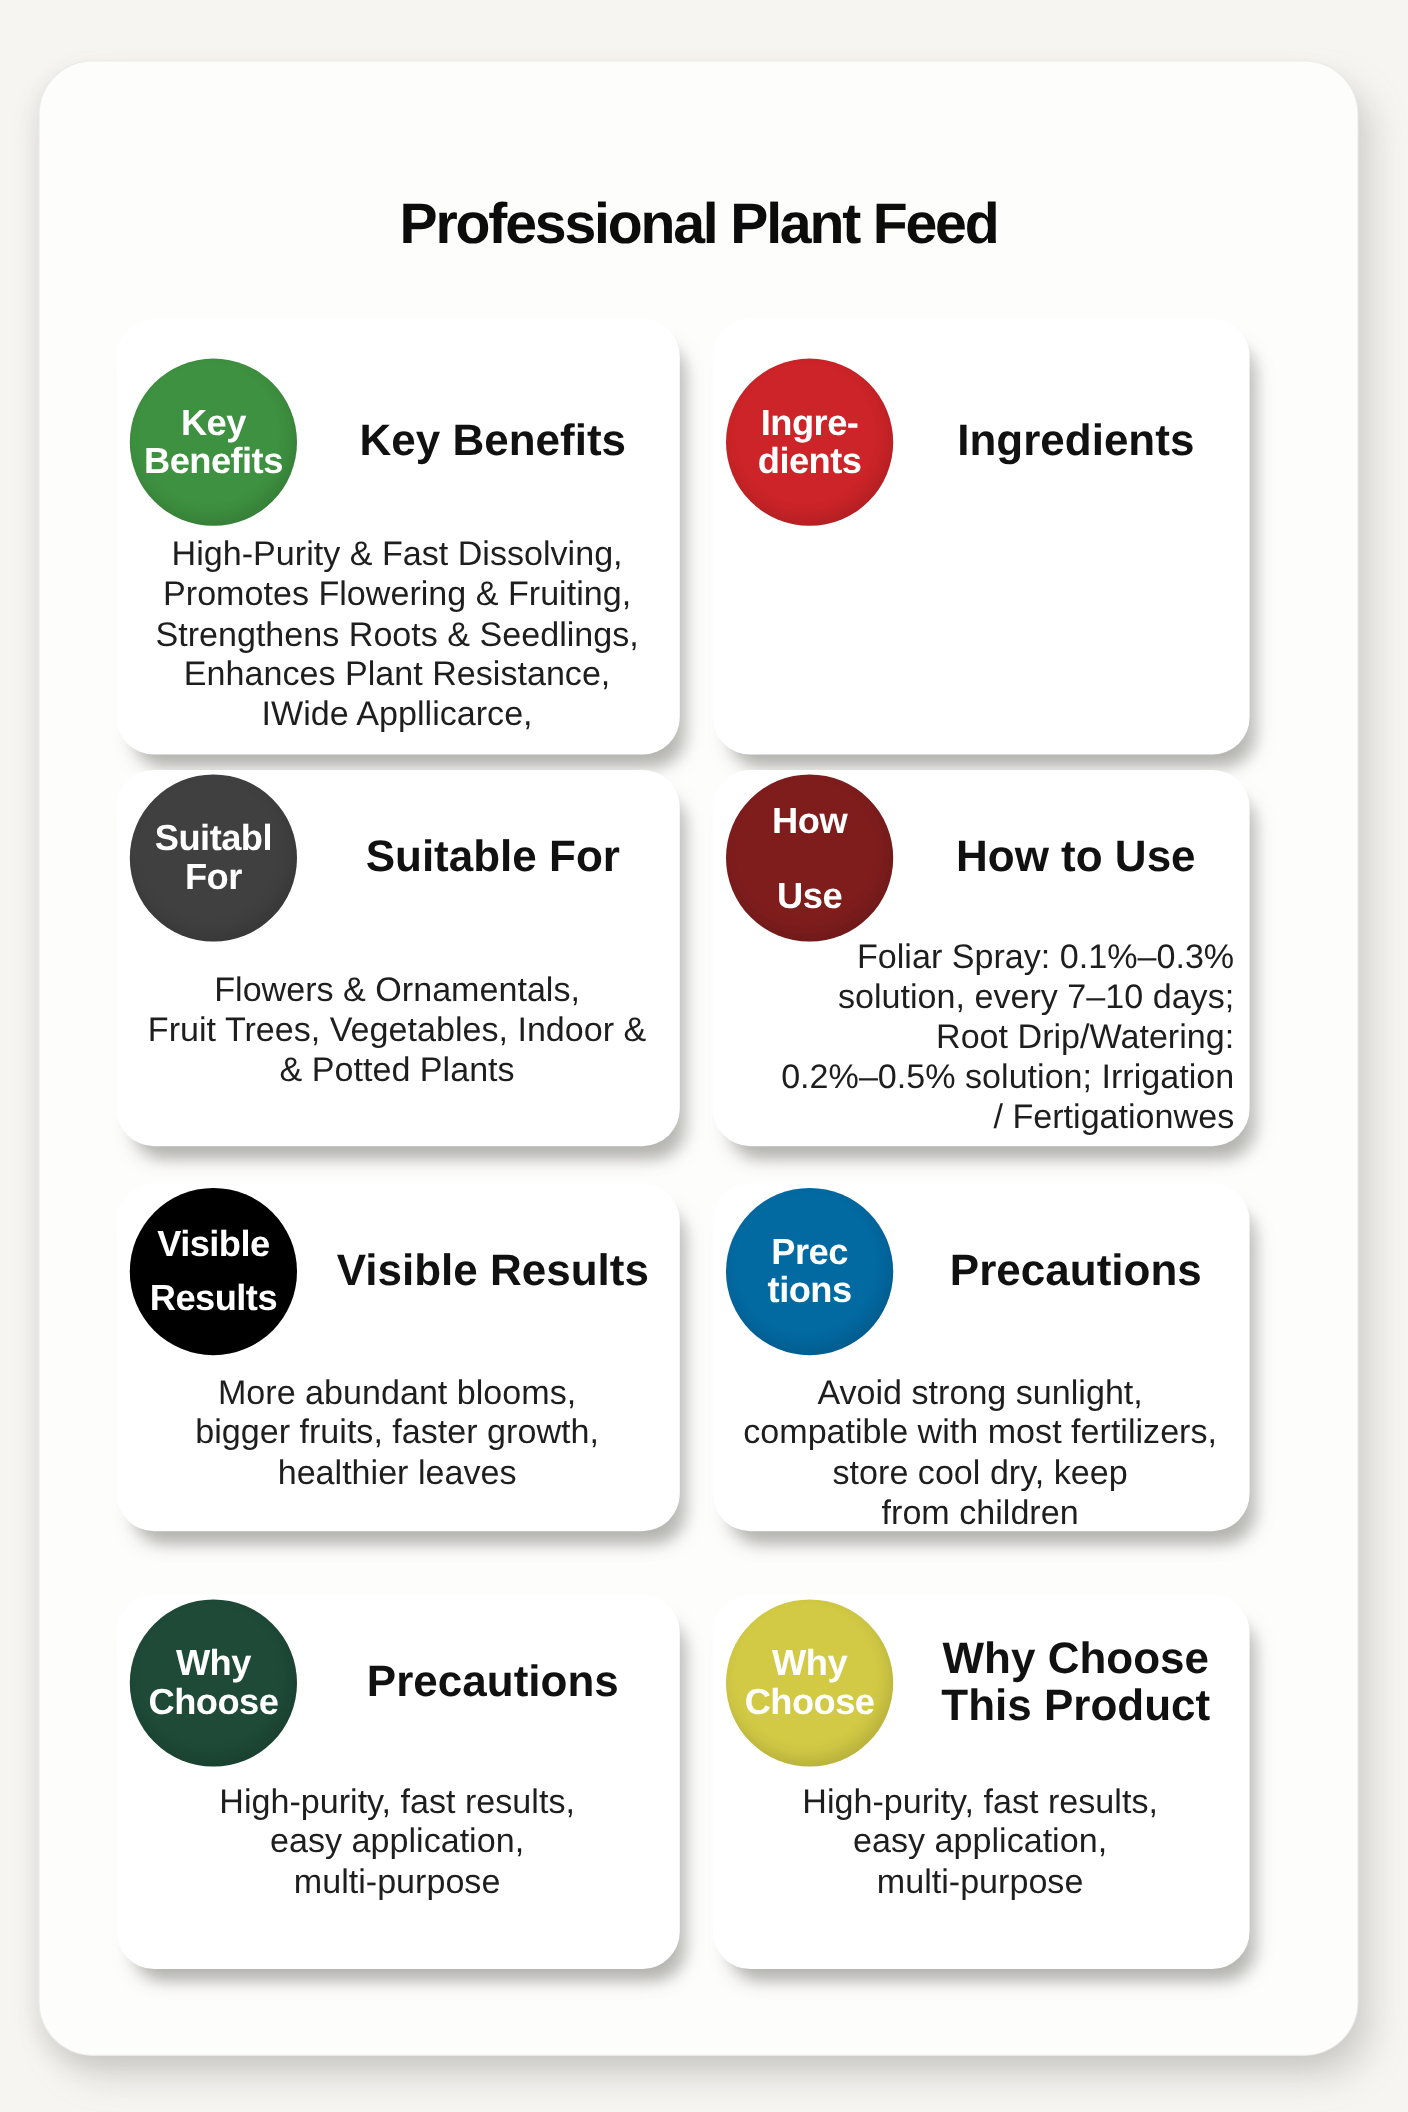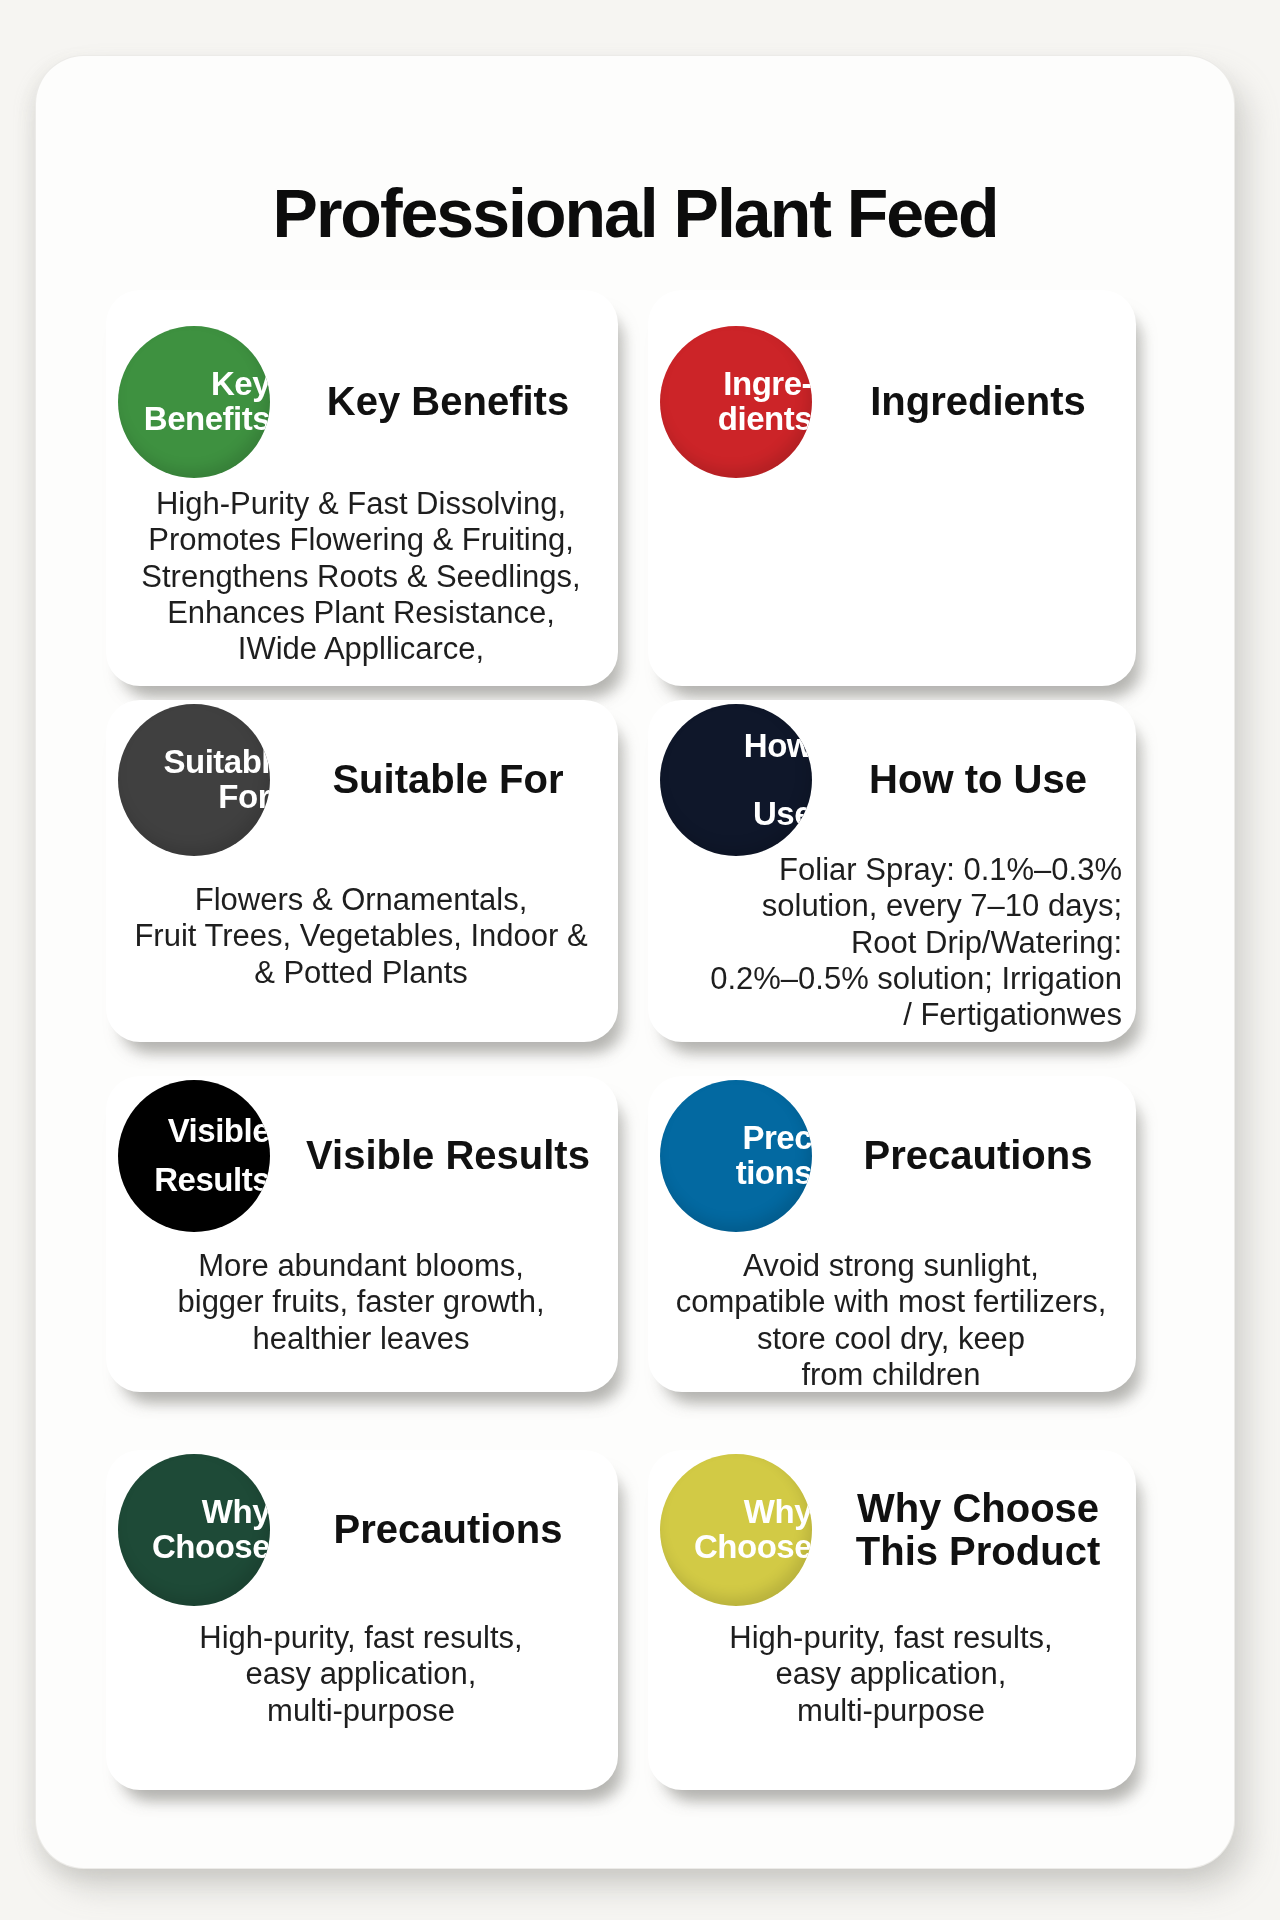--- a/index.html
+++ b/index.html
@@ -20,21 +20,21 @@
     background: #fdfdfc;
     border-radius: 48px;
     box-shadow: 0 0 0 1px #ecebe8, 14px 20px 30px rgba(150,148,142,0.35), -6px 8px 18px rgba(150,148,142,0.18);
   }
   .poster-title {
     position: absolute;
     left: 0;
     top: 118px;
     width: 100%;
     text-align: center;
-    font-size: 68px;
+    font-size: 52px;
     font-weight: bold;
     letter-spacing: -2px;
     color: #0c0c0c;
     margin: 0;
   }
   .card {
     position: absolute;
     background: #ffffff;
     border-radius: 34px;
     box-shadow: 12px 16px 14px -6px rgba(148,147,142,0.55), 4px 20px 16px -10px rgba(148,147,142,0.35);
@@ -60,21 +60,21 @@
     width: 152px;
     height: 152px;
     border-radius: 50%;
     color: #ffffff;
     font-weight: bold;
     font-size: 33px;
     line-height: 1.05;
     letter-spacing: -0.5px;
     display: flex;
     flex-direction: column;
-    align-items: flex-end;
+    align-items: center;
     justify-content: center;
     text-align: center;
     overflow: hidden;
     box-shadow: inset -4px -8px 14px rgba(0,0,0,0.12);
   }
   .badge-line { display: block; white-space: nowrap; }
   .card-title {
     flex: 1;
     margin: 0;
     text-align: center;
@@ -139,21 +139,21 @@
       </div>
       <h2 class="card-title">Suitable For</h2>
     </div>
     <p class="card-body">Flowers &amp; Ornamentals,
 Fruit Trees, Vegetables, Indoor &amp;
 &amp; Potted Plants</p>
   </section>
 
   <section class="card c4">
     <div class="card-head">
-      <div class="badge" style="background: #0f172a; gap: 33px;">
+      <div class="badge" style="background: #7f1d1d; gap: 33px;">
         <span class="badge-line">How</span>
         <span class="badge-line">Use</span>
       </div>
       <h2 class="card-title">How to Use</h2>
     </div>
     <p class="card-body">Foliar Spray: 0.1%–0.3%
 solution, every 7–10 days;
 Root Drip/Watering:
 0.2%–0.5% solution; Irrigation
 / Fertigationwes</p>

